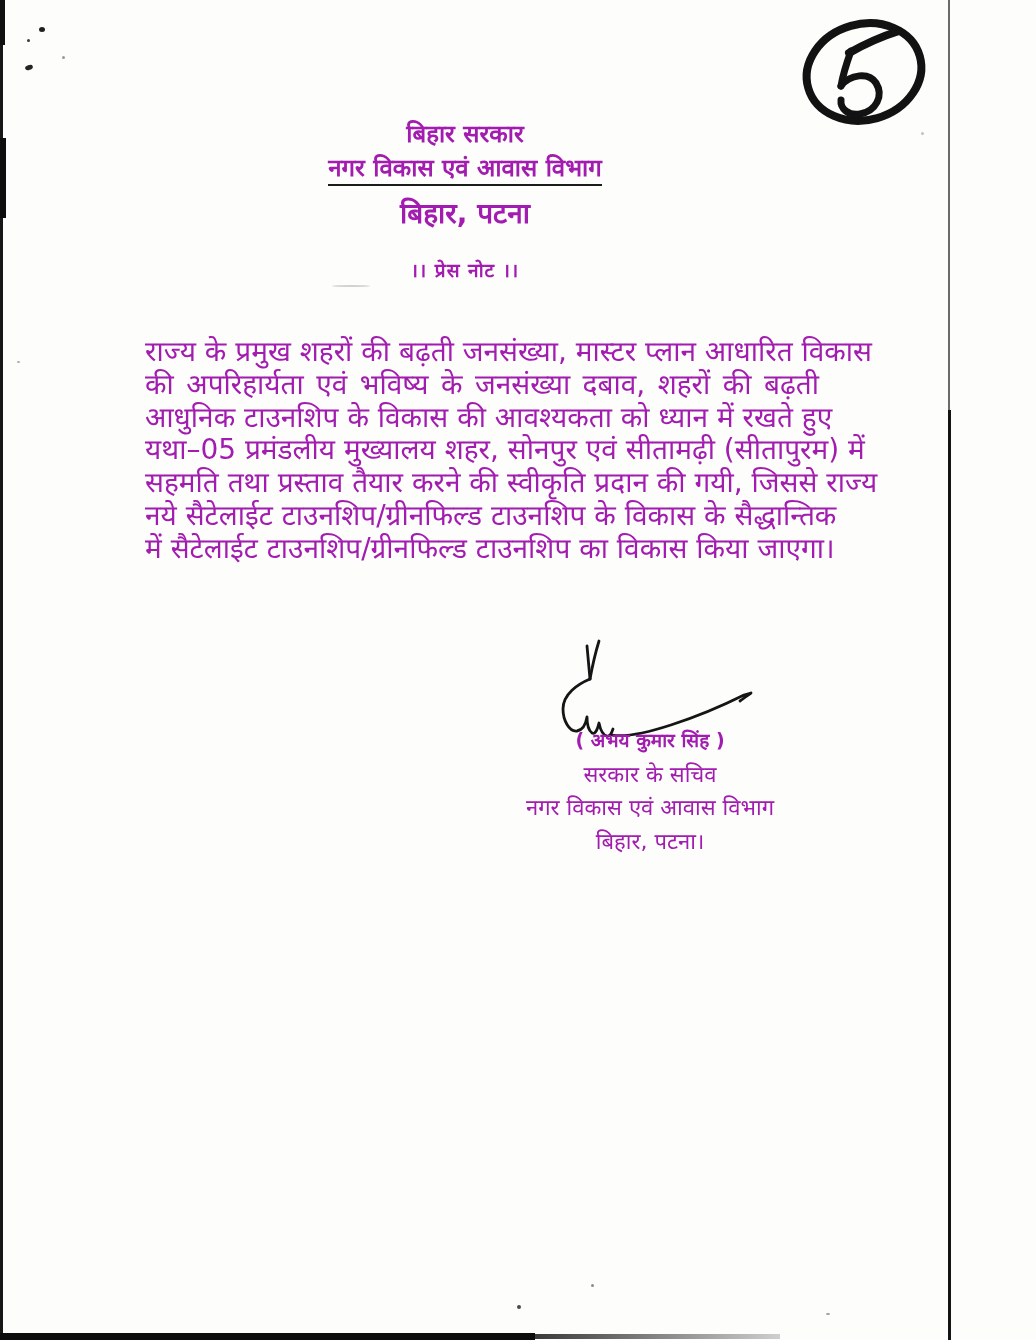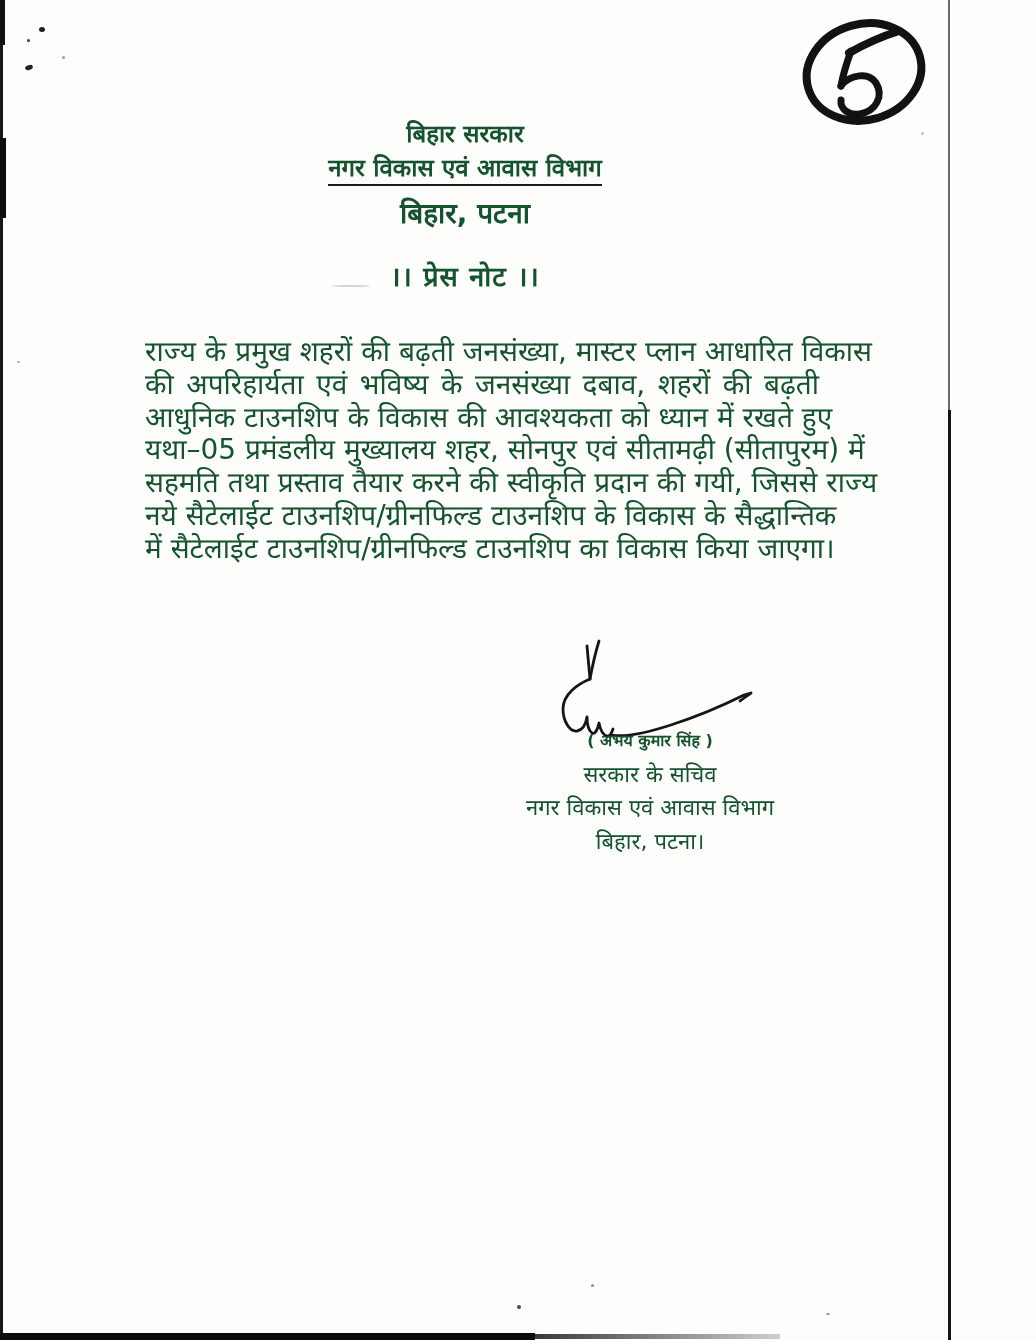--- a/index.html
+++ b/index.html
@@ -2,21 +2,21 @@
 <html><head>
 <meta charset="utf-8">
 <style>
   html,body{margin:0;padding:0;background:#e8e8e8;}
   .page{
     position:relative;
     width:1036px;height:1340px;
     background:#fdfdfc;
     overflow:hidden;
     font-family:"DejaVu Sans",sans-serif;
-    color:#14532d;
+    color:#a21caf;
   }
   
   .edge-left{position:absolute;left:0;top:0;width:3px;height:1340px;background:#161616;}
   .edge-left-thick{position:absolute;left:0;top:138px;width:6px;height:80px;background:#0d0d0d;}
   .edge-left-top{position:absolute;left:0;top:0;width:5px;height:45px;background:#101010;}
   .edge-right-top{position:absolute;left:948px;top:0;width:2px;height:410px;background:#6a6a6a;}
   .edge-right-bottom{position:absolute;left:948px;top:410px;width:3px;height:930px;background:#141414;}
   .edge-bottom{position:absolute;left:0;top:1333px;width:535px;height:7px;background:#0c0c0c;}
   .edge-bottom-fade{position:absolute;left:535px;top:1334px;width:245px;height:5px;background:linear-gradient(to right,#3a3a3a,#cfcfcf);}
   .speck{position:absolute;border-radius:50%;}
@@ -29,29 +29,29 @@
   .sp7{left:517px;top:1305px;width:4px;height:4px;background:#4a4a4a;}
   .sp8{left:591px;top:1284px;width:3px;height:3px;background:#8a8a8a;}
   .sp9{left:826px;top:1313px;width:4px;height:2px;background:#9d9d9d;}
   .sp10{left:921px;top:132px;width:3px;height:3px;background:#c2c2c2;}
   
   .hdr{position:absolute;left:0;width:930px;text-align:center;font-weight:bold;}
   .hdr1{top:116px;font-size:24px;}
   .hdr2{top:150px;font-size:24px;}
   .hdr2 span{border-bottom:2px solid #1c1c1c;padding-bottom:2px;}
   .hdr3{top:193px;font-size:28px;}
-  .hdr4{top:257px;font-size:27px;letter-spacing:1px;}
+  .hdr4{top:257px;font-size:19px;letter-spacing:1px;}
   
   .bodytext{position:absolute;left:145px;top:336px;width:674px;font-size:28px;}
   .jline{height:32.8px;line-height:32.8px;text-align:justify;text-align-last:justify;white-space:nowrap;}
   .jline-last{height:32.8px;line-height:32.8px;text-align:left;white-space:nowrap;}
   
   .sig-svg{position:absolute;left:552px;top:630px;}
   .sigblock{position:absolute;left:480px;top:724px;width:340px;text-align:center;font-size:22px;line-height:33.5px;}
-  .signame{font-weight:bold;font-size:16px;}
+  .signame{font-weight:bold;font-size:19px;}
   
   .pgnum-svg{position:absolute;left:793px;top:10px;}
 </style>
 </head>
 <body>
 
 <div class="page">
 
   <div class="edge-left"></div>
   <div class="edge-left-thick"></div>

